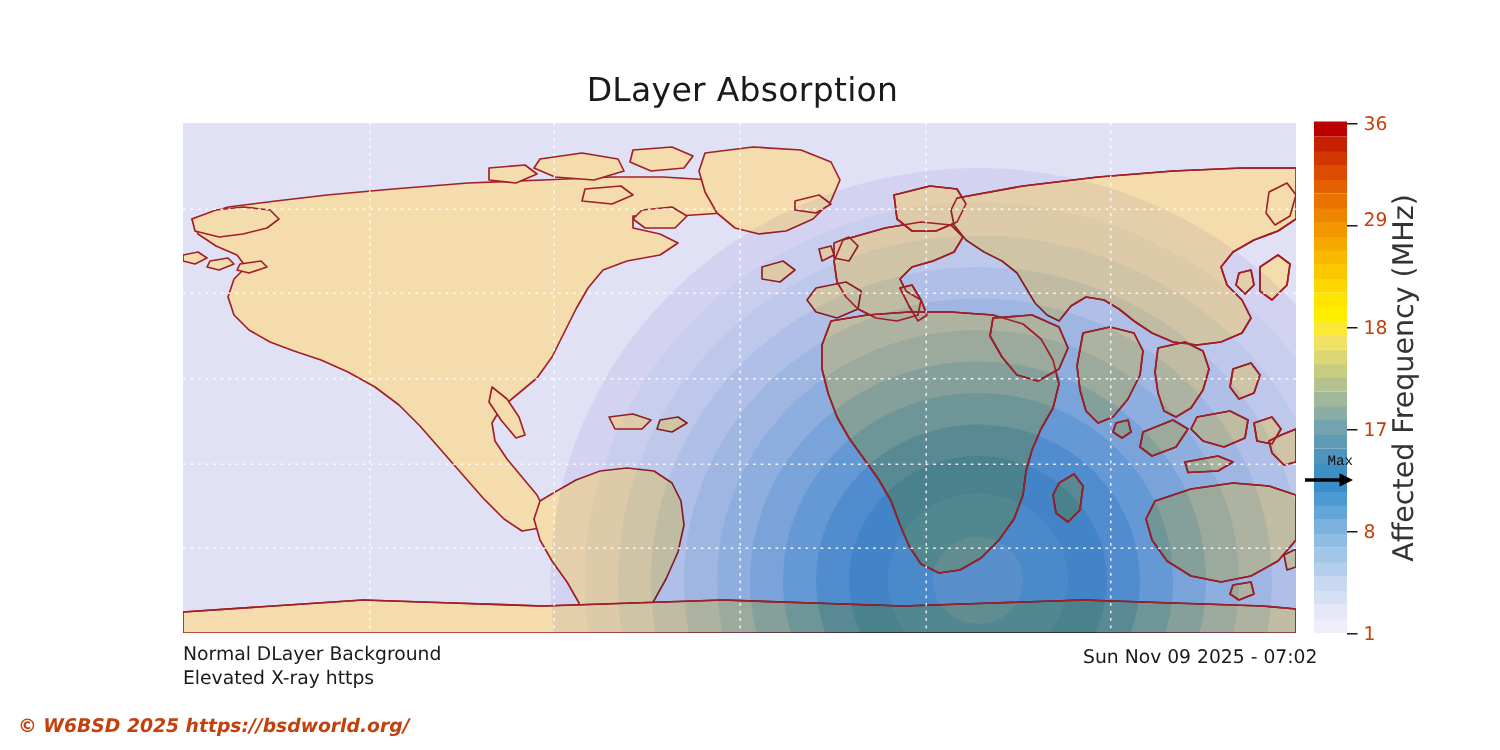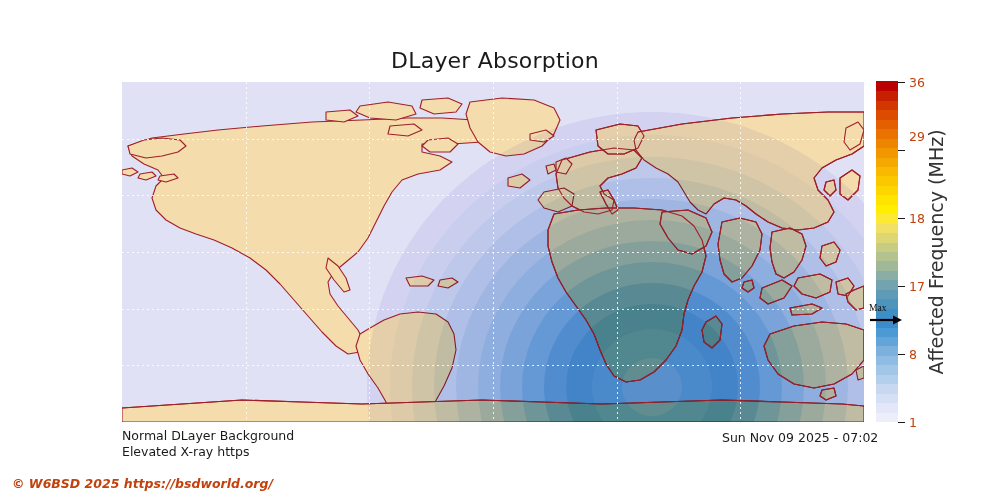--- a/index.html
+++ b/index.html
@@ -41,21 +41,21 @@
   .ctick-lab{position:absolute;left:11px;font-size:12.5px;color:#c2410c;
      transform:translateY(-50%);white-space:nowrap;}
   .cbar-axis-label{
      position:absolute;left:925px;top:82px;width:340px;height:22px;
      transform-origin:0 0;transform:rotate(-90deg) translate(-340px,0);
      text-align:center;font-size:19px;color:#333;white-space:nowrap;
      line-height:22px;
   }
   .max-note{position:absolute;left:869px;top:303px;width:34px;height:24px;}
   .max-note .mlab{font-size:9.5px;color:#111;line-height:10px;
-     font-family:Liberation Serif, serif;}
+     font-family:Liberation Mono, monospace;margin-left:16px;}
   .max-arrow{position:absolute;left:0;top:11px;}
 
   
   .foot-left{position:absolute;left:122px;top:428px;font-size:12.5px;color:#1a1a1a;line-height:16px;}
   .foot-right{position:absolute;left:722px;top:430px;font-size:12.5px;color:#1a1a1a;}
   .copyright{position:absolute;left:12px;top:476px;font-size:12.5px;color:#c2410c;
      font-style:italic;font-weight:bold;}
 </style>
 </head>
 <body>
@@ -284,21 +284,21 @@
   <div class="cbar-ticks" id="cbar-ticks">
       <div class="ctick" style="top: 340px;"></div>
       <div class="ctick-lab" style="top: 340px;">1</div>
       <div class="ctick" style="top: 272px;"></div>
       <div class="ctick-lab" style="top: 272px;">8</div>
       <div class="ctick" style="top: 204px;"></div>
       <div class="ctick-lab" style="top: 204px;">17</div>
       <div class="ctick" style="top: 136px;"></div>
       <div class="ctick-lab" style="top: 136px;">18</div>
       <div class="ctick" style="top: 68px;"></div>
-      <div class="ctick-lab" style="top: 54px; text-align: center;">29</div>
+      <div class="ctick-lab" style="top: 64px; text-align: center;">29</div>
       <div class="ctick" style="top: 0px;"></div>
       <div class="ctick-lab" style="top: 0px;">36</div>
     </div>
   <div class="cbar-axis-label">Affected Frequency (MHz)</div>
 
   <div class="max-note">
     <div class="mlab">Max</div>
     <svg class="max-arrow" width="34" height="12" viewBox="0 0 34 12">
       <line x1="1" y1="6" x2="25" y2="6" stroke="#000" stroke-width="2.2"></line>
       <polygon points="24,1.5 33,6 24,10.5" fill="#000"></polygon>

